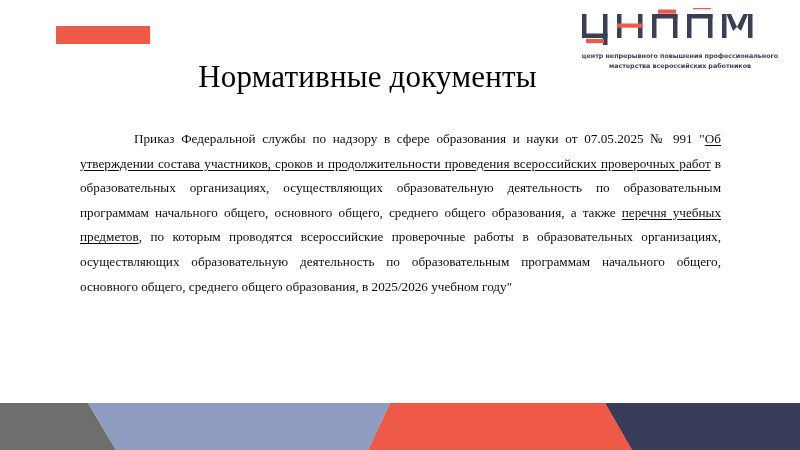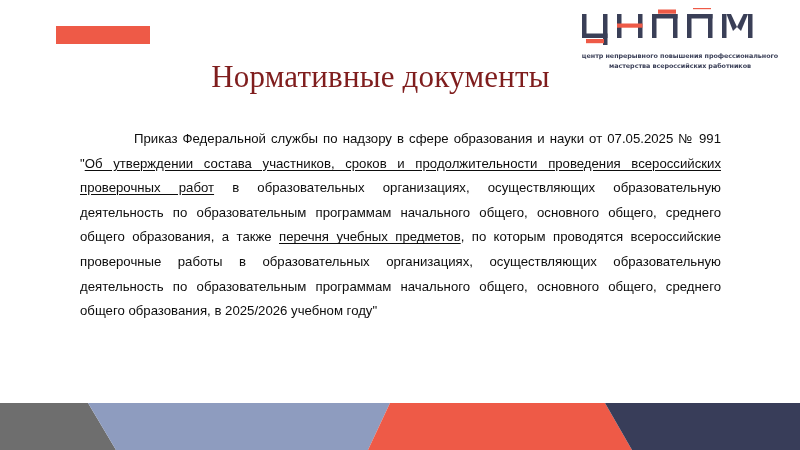--- a/index.html
+++ b/index.html
@@ -53,40 +53,40 @@
     font-size: 6.4px;
     line-height: 9.5px;
     color: #3a3f57;
     letter-spacing: -0.05px;
     font-weight: 600;
   }
 
   
   .slide-title {
     position: absolute;
-    left: 13px;
+    left: 0;
     top: 58px;
     width: 735px;
     text-align: center;
     font-family: "Liberation Serif", "DejaVu Serif", serif;
     font-size: 31px;
     line-height: 38px;
-    color: #7f1d1d;
+    color: #000000;
     letter-spacing: 0.2px;
   }
 
   
   .body-text {
     position: absolute;
     left: 80px;
     top: 127px;
     width: 641px;
     text-align: justify;
     text-justify: inter-word;
-    font-family: Liberation Sans, sans-serif;
+    font-family: Liberation Serif, serif;
     font-size: 13.2px;
     line-height: 24.6px;
     color: #0d0d0d;
     text-indent: 54px;
     hyphens: none;
   }
   .body-text u {
     text-decoration: underline;
     text-underline-offset: 2px;
   }

